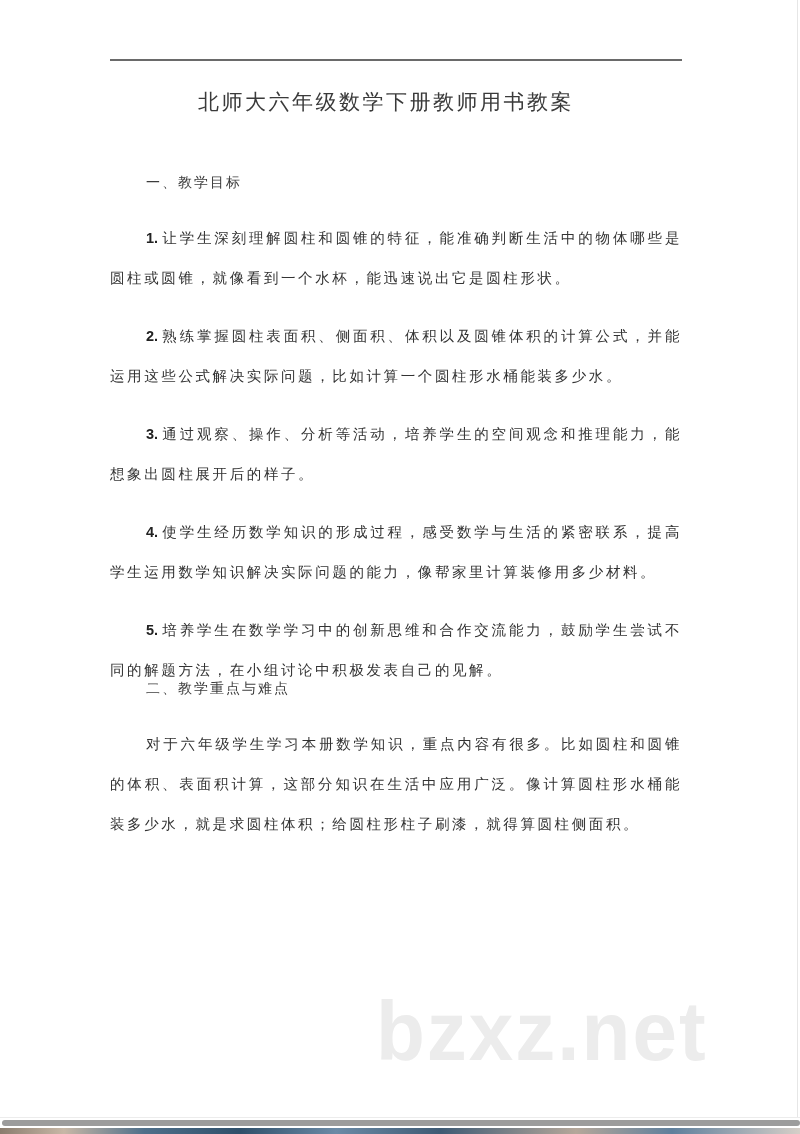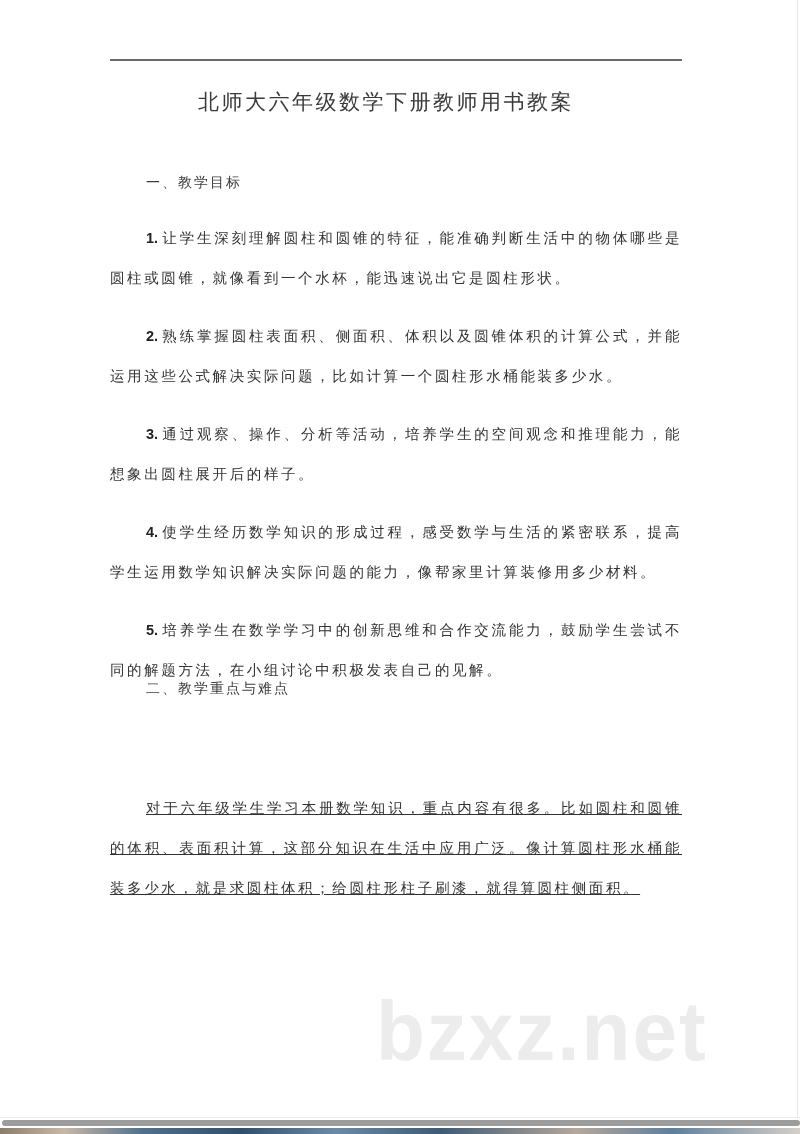--- a/index.html
+++ b/index.html
@@ -127,21 +127,21 @@
   <div class="para para-top" style="top:316px;"><span class="num">2.</span><span>熟练掌握圆柱表面积、侧面积、体积以及圆锥体积的计算公式，并能运用这些公式解决实际问题，比如计算一个圆柱形水桶能装多少水。</span></div>
 
   <div class="para para-top" style="top:414px;"><span class="num">3.</span><span>通过观察、操作、分析等活动，培养学生的空间观念和推理能力，能想象出圆柱展开后的样子。</span></div>
 
   <div class="para para-top" style="top:512px;"><span class="num">4.</span><span>使学生经历数学知识的形成过程，感受数学与生活的紧密联系，提高学生运用数学知识解决实际问题的能力，像帮家里计算装修用多少材料。</span></div>
 
   <div class="para para-top" style="top:610px;"><span class="num">5.</span><span>培养学生在数学学习中的创新思维和合作交流能力，鼓励学生尝试不同的解题方法，在小组讨论中积极发表自己的见解。</span></div>
 
   <div class="section-heading" style="top:680px;">二、教学重点与难点</div>
 
-  <div class="para para-top" style="top:788px;text-decoration:underline;">对于六年级学生学习本册数学知识，重点内容有很多。比如圆柱和圆锥的体积、表面积计算，这部分知识在生活中应用广泛。像计算圆柱形水桶能装多少水，就是求圆柱体积；给圆柱形柱子刷漆，就得算圆柱侧面积。</div>
+  <div class="para para-top" style="top:724px;">对于六年级学生学习本册数学知识，重点内容有很多。比如圆柱和圆锥的体积、表面积计算，这部分知识在生活中应用广泛。像计算圆柱形水桶能装多少水，就是求圆柱体积；给圆柱形柱子刷漆，就得算圆柱侧面积。</div>
 
 
   <div class="watermark">bzxz.net</div>
 
 
 </div>
 
 <div class="hscroll-track">
   <div class="hscroll-thumb"></div>
 </div>

